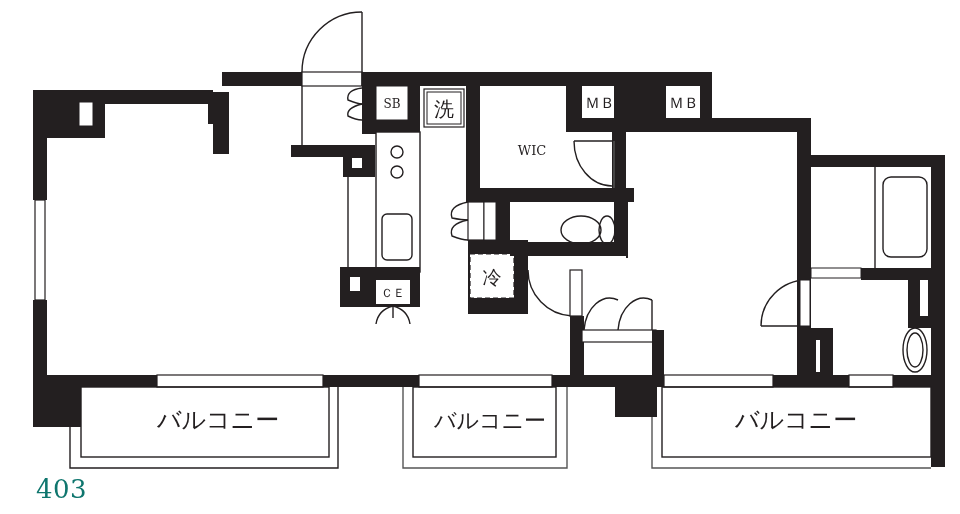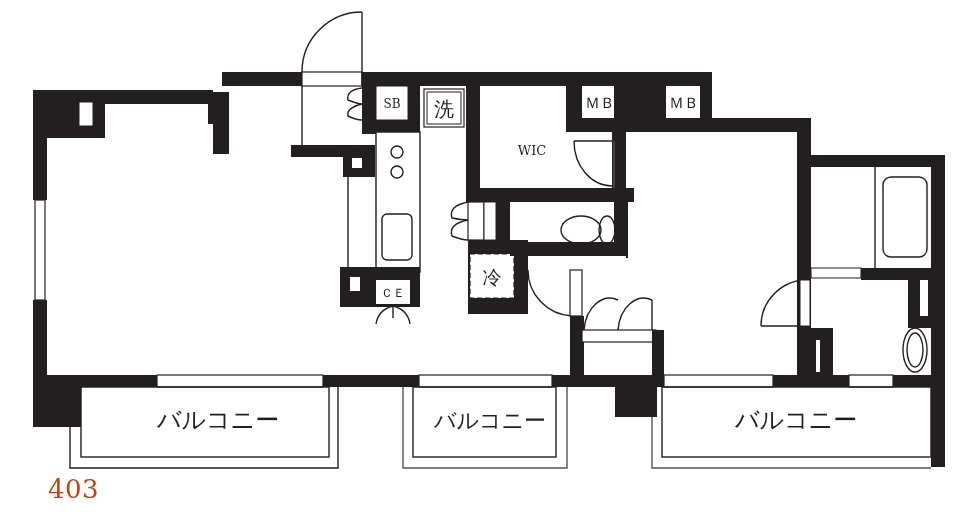--- a/index.html
+++ b/index.html
@@ -3,21 +3,21 @@
 <meta charset="utf-8">
 <style>
   html, body { margin: 0; padding: 0; background: #ffffff; }
   body { width: 960px; height: 514px; position: relative; overflow: hidden; font-family: "DejaVu Serif", serif; }
   #plan { position: absolute; left: 0; top: 0; width: 960px; height: 514px; }
   .wall { fill: #231f20; }
   .thin { fill: none; stroke: #231f20; stroke-width: 1.4; }
   .thin-g { fill: none; stroke: #555; stroke-width: 1.4; }
   .win { fill: #fff; stroke: #231f20; stroke-width: 1.2; }
   .lbl { font-family: "DejaVu Serif", serif; fill: #231f20; }
-  .unit-label { position: absolute; left: 48px; top: 474px; font-family: "DejaVu Serif", serif; font-size: 26px; color: #c2410c; letter-spacing: 0.5px; }
+  .unit-label { position: absolute; left: 36px; top: 474px; font-family: "DejaVu Serif", serif; font-size: 26px; color: #0f766e; letter-spacing: 0.5px; }
 </style>
 </head>
 <body>
 
 <svg id="plan" viewBox="0 0 960 514" xmlns="http://www.w3.org/2000/svg">
 
   <g>
 
     <rect class="wall" x="33" y="90" width="14" height="48"></rect>
     <rect class="wall" x="33" y="90" width="180" height="14"></rect>

